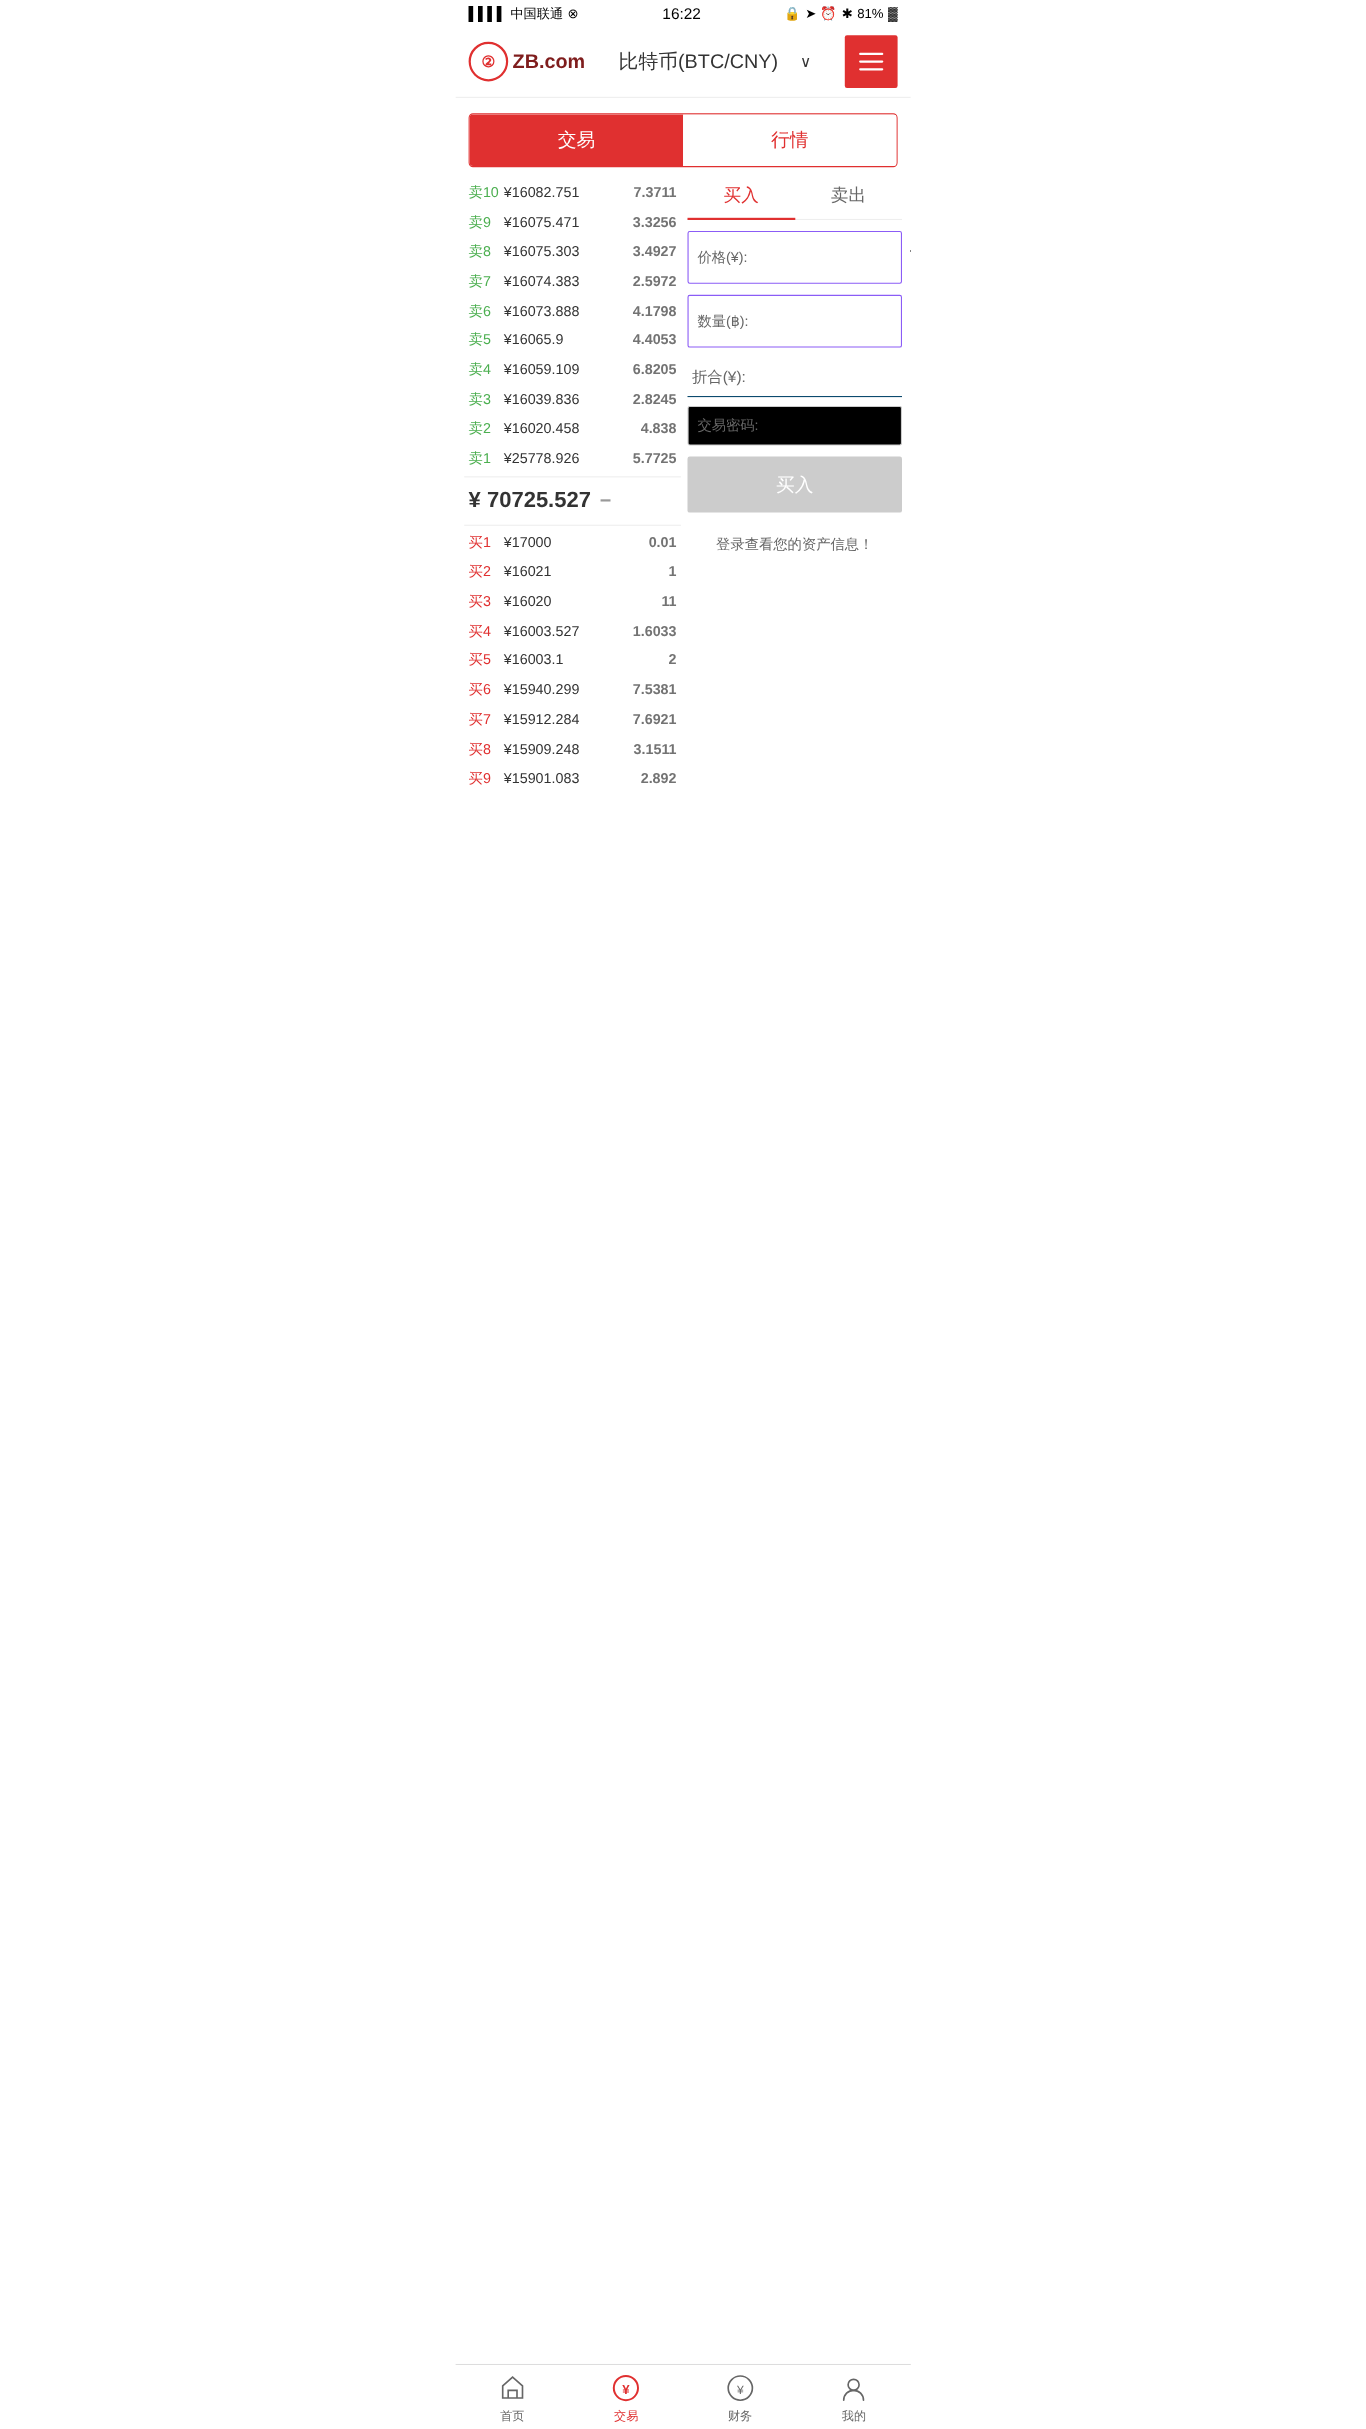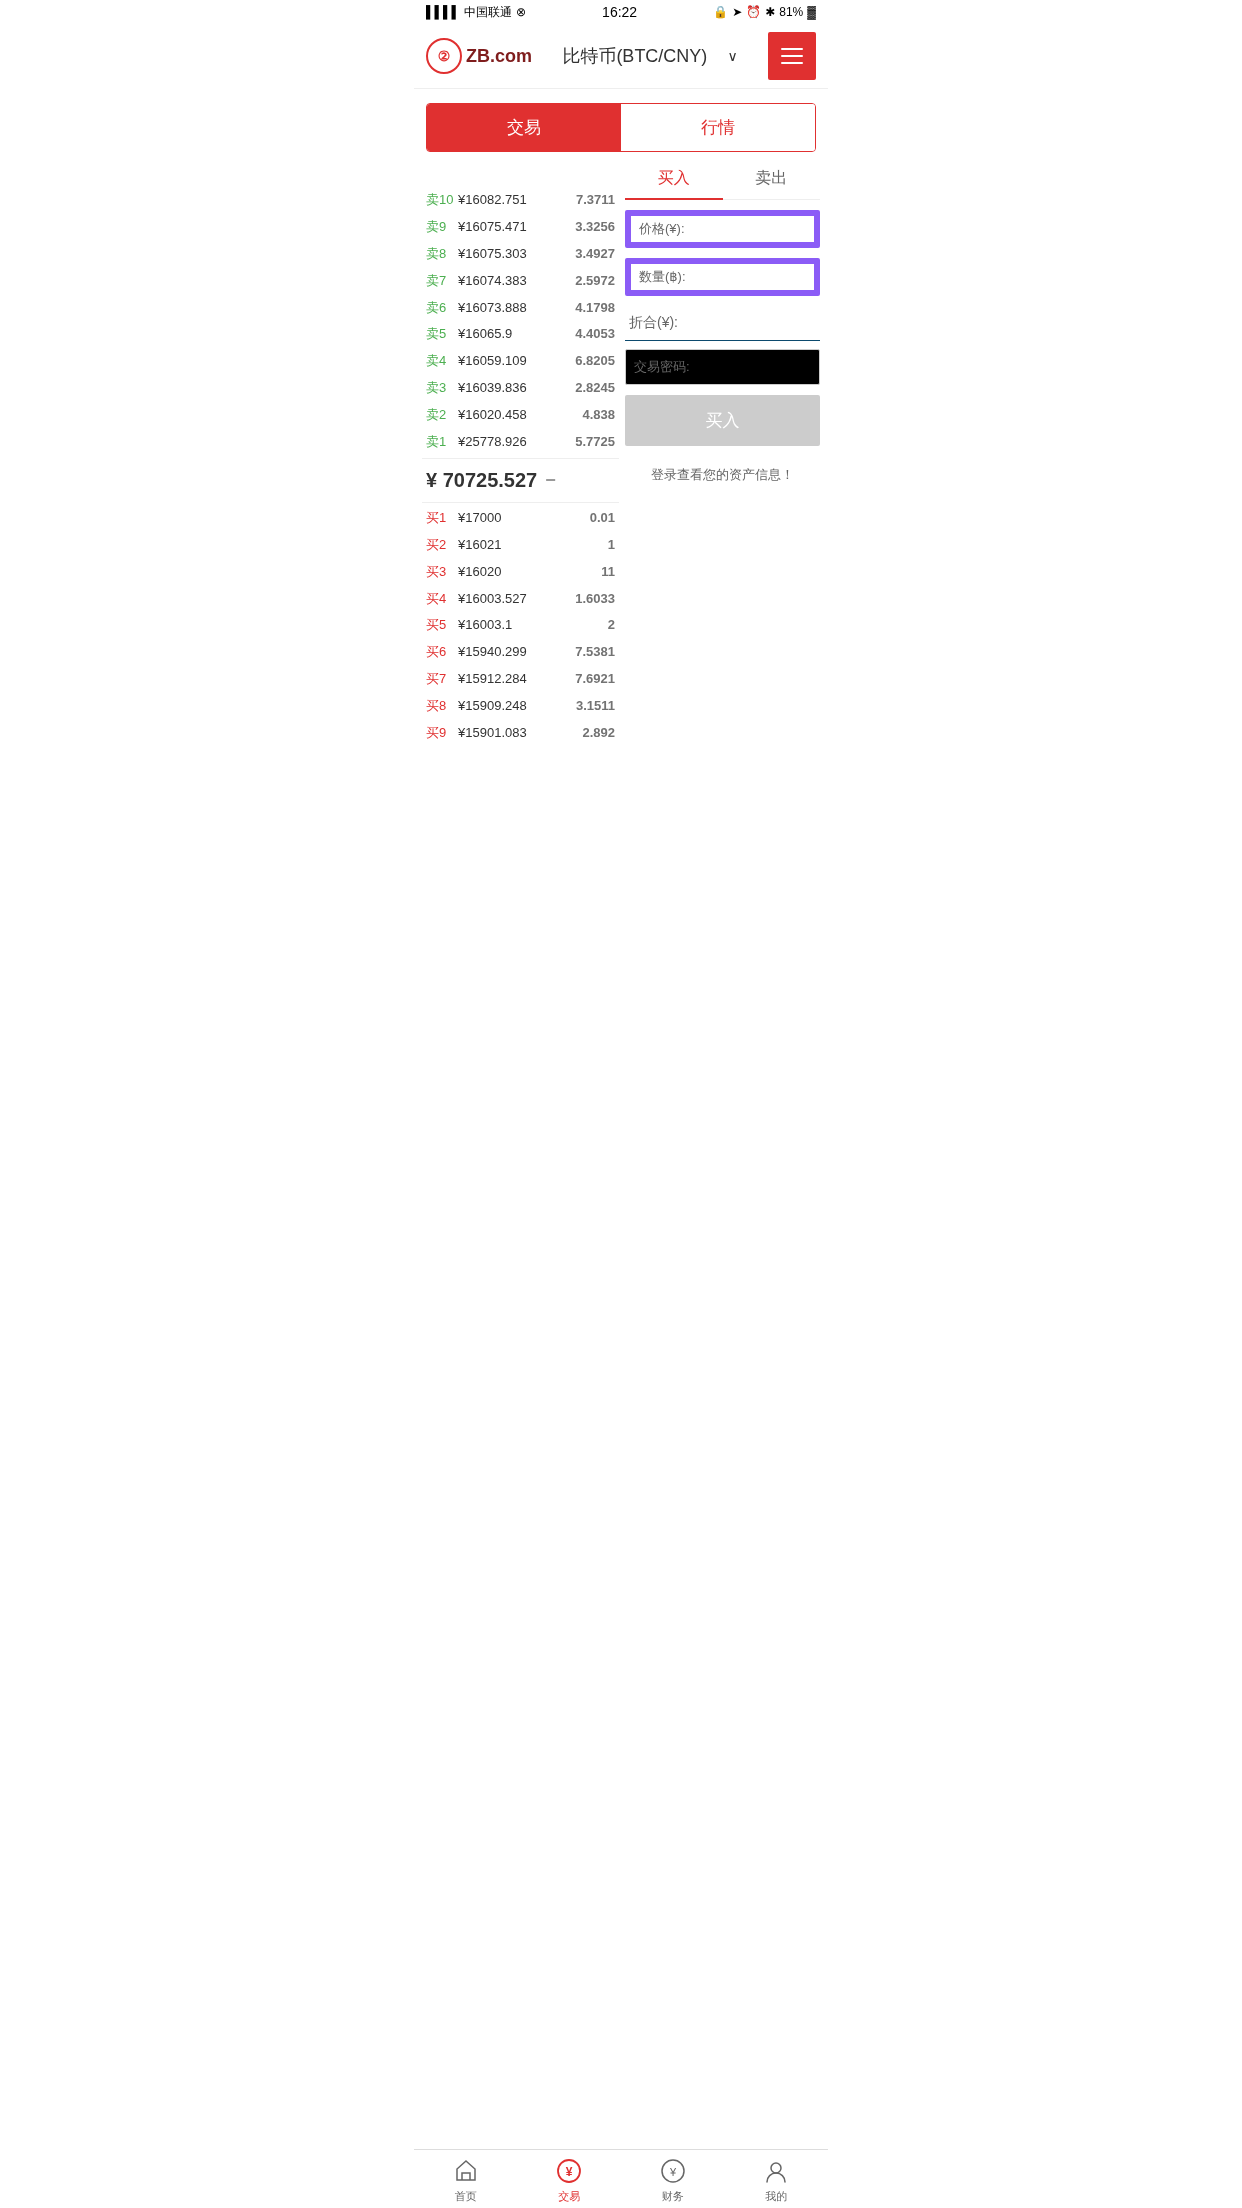--- a/index.html
+++ b/index.html
@@ -117,21 +117,20 @@
     .content {
       display: flex;
       padding: 0 8px;
       gap: 6px;
     }
 
     
     .order-book {
       flex: 1;
       min-width: 0;
-      margin-top: 25px;
     }
     .order-book-row {
       display: flex;
       justify-content: space-between;
       padding: 5px 4px;
       font-size: 13px;
       line-height: 1.3;
     }
     .order-book-row .side {
       color: #4caf50;
@@ -200,23 +199,23 @@
       color: #666;
     }
 
     
     .form-group {
       margin-bottom: 10px;
     }
     .form-row {
       display: flex;
       align-items: center;
-      border: 6px solid #8b5cf6;
+      border: 1px solid #8b5cf6;
       border-radius: 2px;
-      padding: 4px 8px;
+      padding: 14px 8px;
       background: #fff;
     }
     .form-label {
       font-size: 13px;
       color: #666;
       white-space: nowrap;
       margin-right: 4px;
     }
     .form-value {
       flex: 1;

